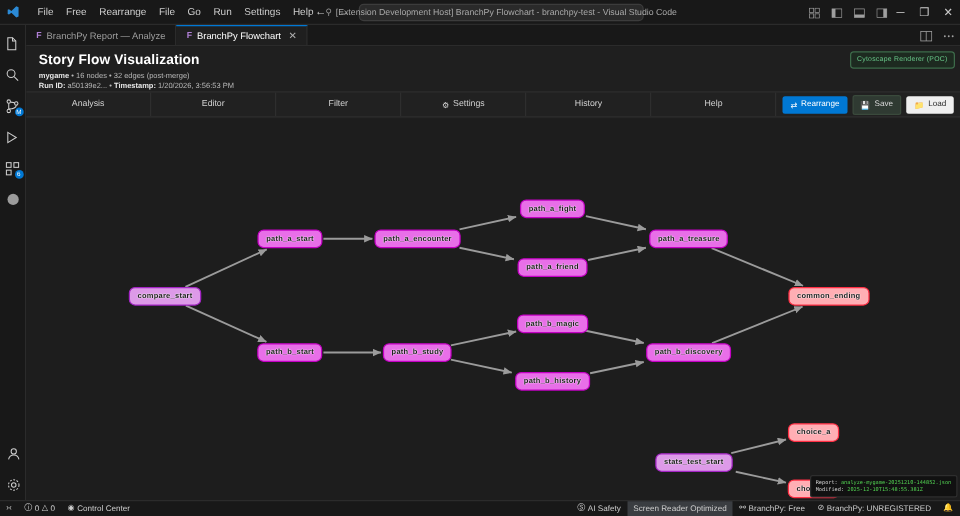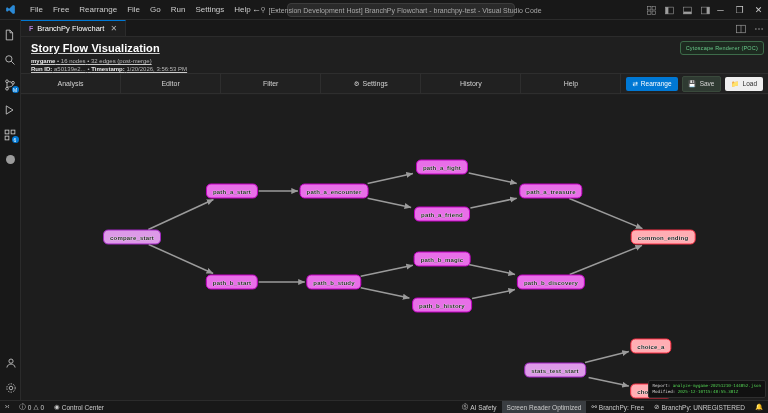--- a/index.html
+++ b/index.html
@@ -80,21 +80,21 @@
   .tab .tab-ico { color: #b180d7; font-size: 7px; font-weight: bold; }
   .tab .tab-close { font-size: 8px; color: #b0b0b0; margin-left: 2px; }
   .tabbar-right { position: absolute; right: 4px; top: 0; height: 17px; display: flex; align-items: center; gap: 8px; }
   .tabbar-right svg { width: 10px; height: 10px; opacity: .8; }
 
   
   .editor {
     position: absolute; left: 21px; top: 37px; width: 747px; height: 363px;
     background: #1f1f1f; overflow: hidden;
   }
-  .page-header { padding: 5px 10px 2px 10px; text-decoration: underline; }
+  .page-header { padding: 5px 10px 2px 10px; }
   .page-title {
     font-size: 11px; font-weight: bold; color: #ffffff; letter-spacing: .1px;
     margin-bottom: 3px;
   }
   .meta-line-1 { font-size: 6px; color: #b9b9b9; line-height: 8px; }
   .meta-line-1 b { color: #e6e6e6; font-weight: bold; }
   .meta-line-2 { font-size: 6px; color: #b9b9b9; line-height: 9px; }
   .meta-line-2 b { color: #e6e6e6; font-weight: bold; }
   .meta-line-3 { font-size: 5.5px; color: #6e6e6e; line-height: 9px; }
 
@@ -270,20 +270,24 @@
       <div class="act-ico">
         <svg viewBox="0 0 16 16">
             <circle cx="8" cy="8" r="2.4" fill="none" stroke="#cfcfcf" stroke-width="1.1"></circle>
             <circle cx="8" cy="8" r="5.6" fill="none" stroke="#cfcfcf" stroke-width="1.1" stroke-dasharray="2 1.6"></circle>
           </svg>
       </div>
     </div>
   </div>
 
   <div class="tabbar">
+    <div class="tab">
+      <span class="tab-ico">F</span>
+      <span>BranchPy Report — Analyze</span>
+    </div>
     <div class="tab active">
       <span class="tab-ico">F</span>
       <span>BranchPy Flowchart</span>
       <span class="tab-close">✕</span>
     </div>
     <div class="tabbar-right">
       <svg viewBox="0 0 16 16">
           <rect x="1" y="2" width="14" height="12" fill="none" stroke="#c5c5c5"></rect>
           <line x1="8" y1="2" x2="8" y2="14" stroke="#c5c5c5"></line>
         </svg>

